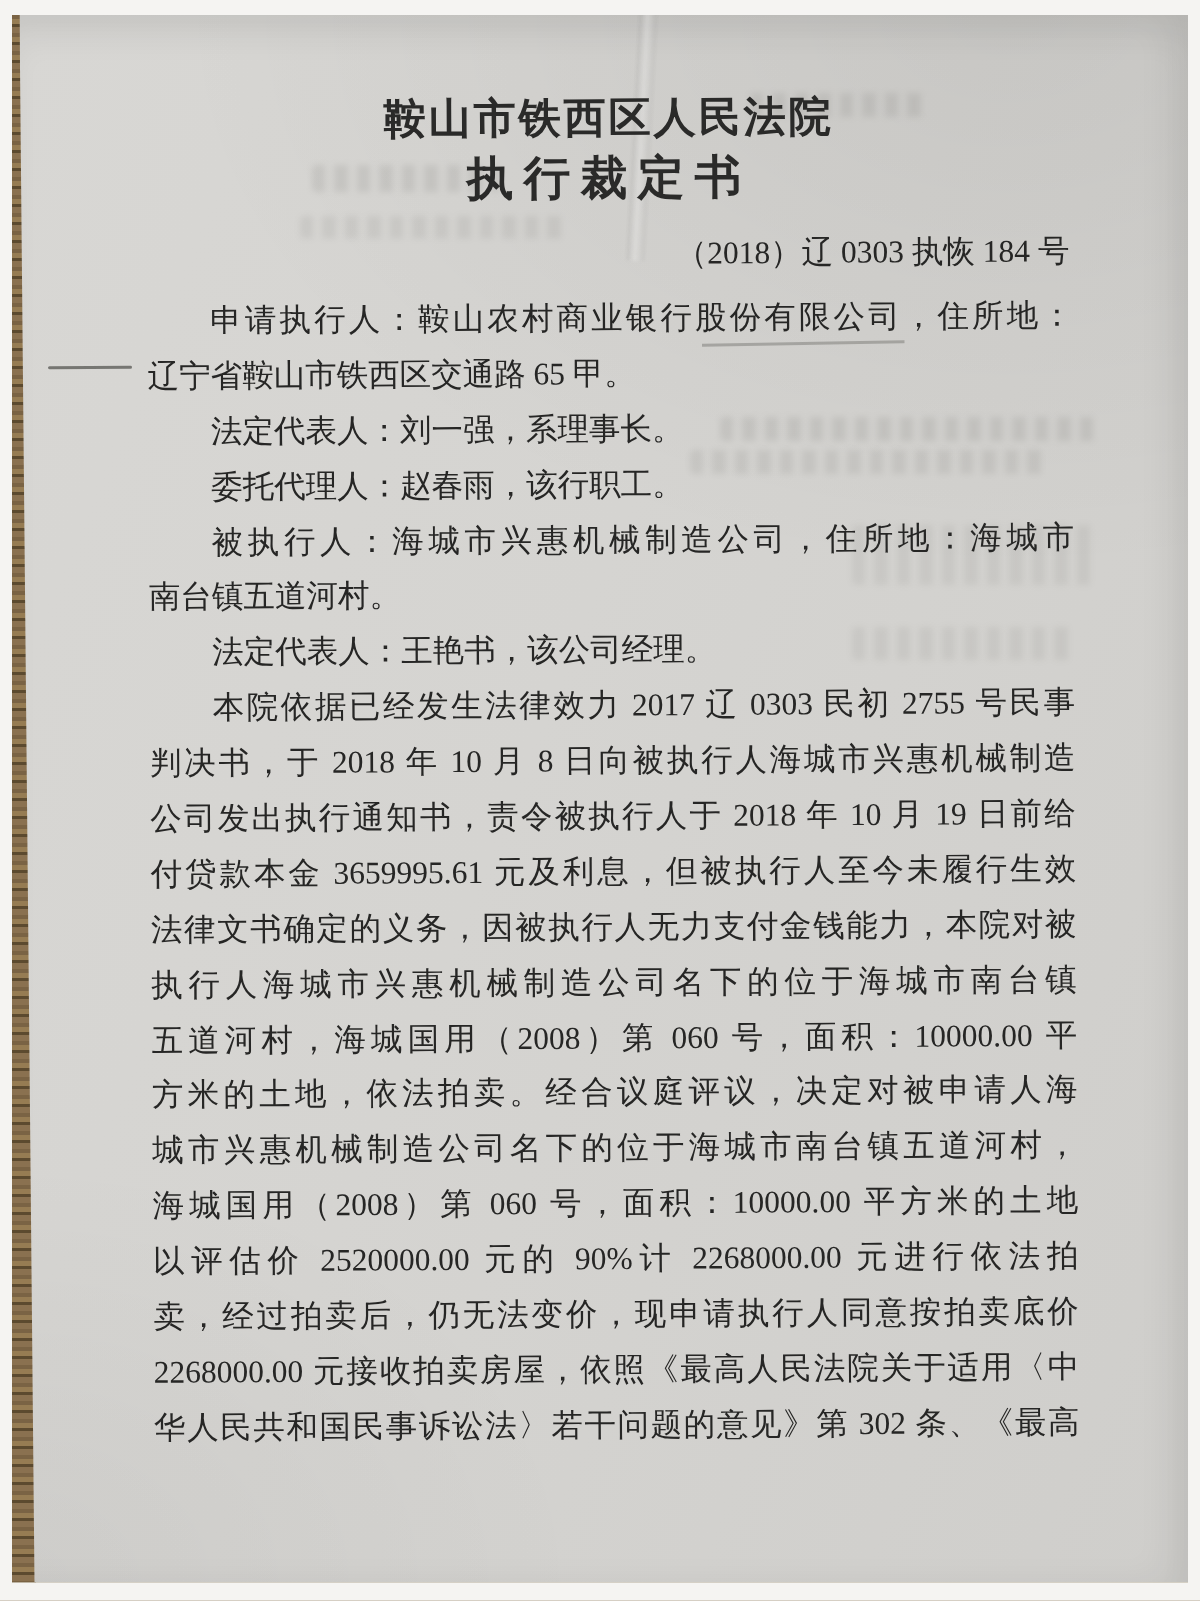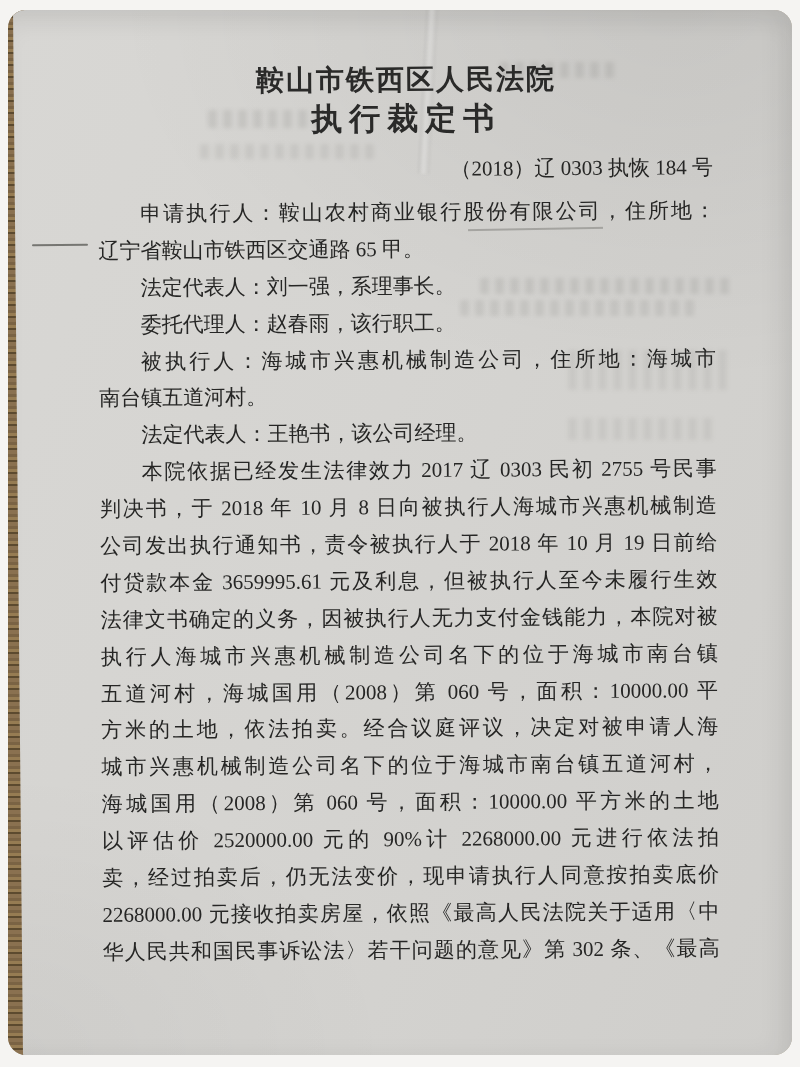--- a/index.html
+++ b/index.html
@@ -4,21 +4,21 @@
 <style>
   html,body{margin:0;padding:0;}
   body{
     width:800px;height:1067px;overflow:hidden;
     background:#f5f4f2;
     font-family:"Liberation Serif","DejaVu Serif",serif;
   }
   
   .photo{
     position:absolute;left:8px;top:10px;right:8px;bottom:12px;
-    background:#b6ab97;overflow:hidden;border-radius:18px;
+    background:#b6ab97;overflow:hidden;
   }
   
   .wood{
     position:absolute;left:0;top:0;bottom:0;width:16px;
     background:repeating-linear-gradient(to bottom,
       #7a6344 0 3px,#967c53 3px 6px,#5c4a2f 6px 8px,#8a7150 8px 12px);
     filter:blur(0.4px);
   }
   .paper{
     position:absolute;inset:0;

